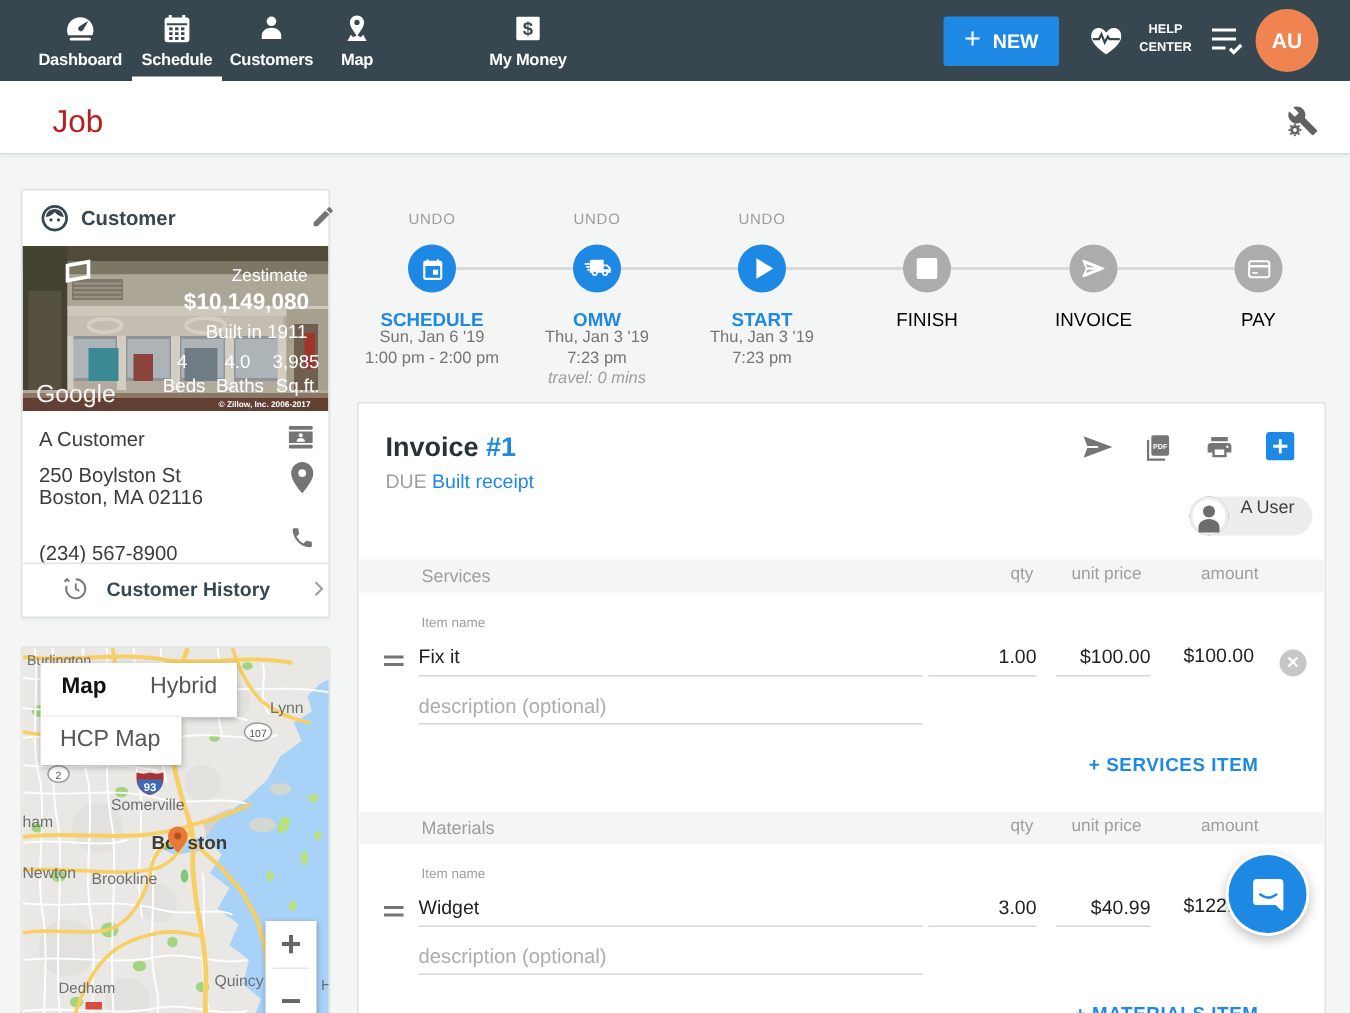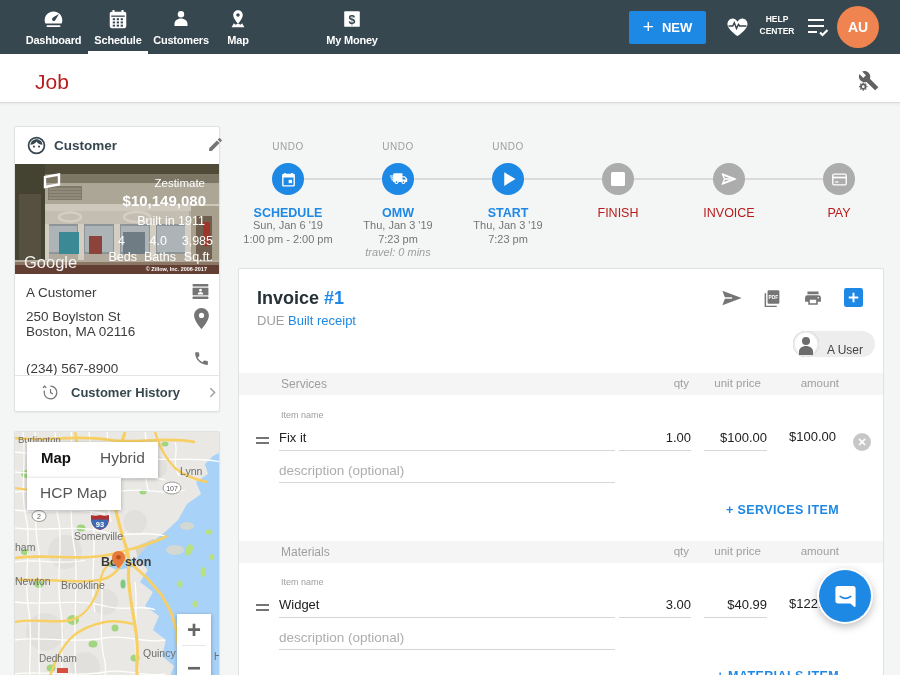--- a/index.html
+++ b/index.html
@@ -30,30 +30,30 @@
 
 #timeline { position:absolute; left:238px; top:112px; width:646px; height:150px; }
 #tl-line { position:absolute; left:49px; top:66px; width:552px; height:2px; background:#dadada; }
 .stage { position:absolute; top:0; width:130px; text-align:center; }
 .stage .undo { font-size:10px; color:#9e9e9e; letter-spacing:.5px; height:13px; margin-top:29px; }
 .stage .circ { width:32px; height:32px; border-radius:50%; margin:9px auto 0; display:flex; align-items:center; justify-content:center; }
 .stage .circ.blue { background:#1e88e5; }
 .stage .circ.gray { background:#acacac; }
 .stage .name { margin-top:11px; font-size:12.5px; font-weight:bold; letter-spacing:0; }
 .stage .name.blue { color:#1e88e5; }
-.stage .name.gray { color:#b91c1c; font-weight:normal; }
+.stage .name.gray { color:#000000; font-weight:normal; }
 .stage .sub { font-size:11px; color:#757575; line-height:13.5px; margin-top:-1px; }
 .stage .sub i { color:#9e9e9e; }
 
 #invcard { position:absolute; left:238px; top:268px; width:646px; height:420px; background:#fff; border:1px solid #e0e1e2; border-radius:2px; }
 #invtitle { position:absolute; left:18px; top:19px; font-size:18px; font-weight:bold; color:#263238; }
 #invtitle span { color:#1e88e5; }
 #invdue { position:absolute; left:18px; top:44px; font-size:13px; color:#9e9e9e; }
 #invdue a { color:#1e88e5; text-decoration:none; }
-#userchip { position:absolute; left:554px; top:62px; height:26px; background:#ededed; border-radius:13px; display:flex; align-items:flex-end; padding-right:12px; }
+#userchip { position:absolute; left:554px; top:62px; height:26px; background:#ededed; border-radius:13px; display:flex; align-items:flex-start; padding-right:12px; }
 #userchip .av { width:26px; height:26px; border-radius:50%; background:#9e9e9e; overflow:hidden; position:relative; }
 #userchip .nm { font-size:12px; color:#424242; margin-left:8px; }
 .secbar { position:absolute; left:0; width:644px; height:22px; background:#f5f5f5; font-size:12px; color:#9e9e9e; }
 .secbar .sl { position:absolute; left:42px; top:4px; }
 .secbar .c1 { position:absolute; right:194px; top:4px; font-size:11.5px; }
 .secbar .c2 { position:absolute; right:122px; top:4px; font-size:11.5px; }
 .secbar .c3 { position:absolute; right:44px; top:4px; font-size:11.5px; }
 .itemlab { position:absolute; left:42px; font-size:9px; color:#9e9e9e; }
 .fld { position:absolute; border-bottom:1px solid #d6d6d6; font-size:13px; color:#212121; display:flex; align-items:flex-end; padding-bottom:5px; }
 .fld.r { justify-content:flex-end; }

